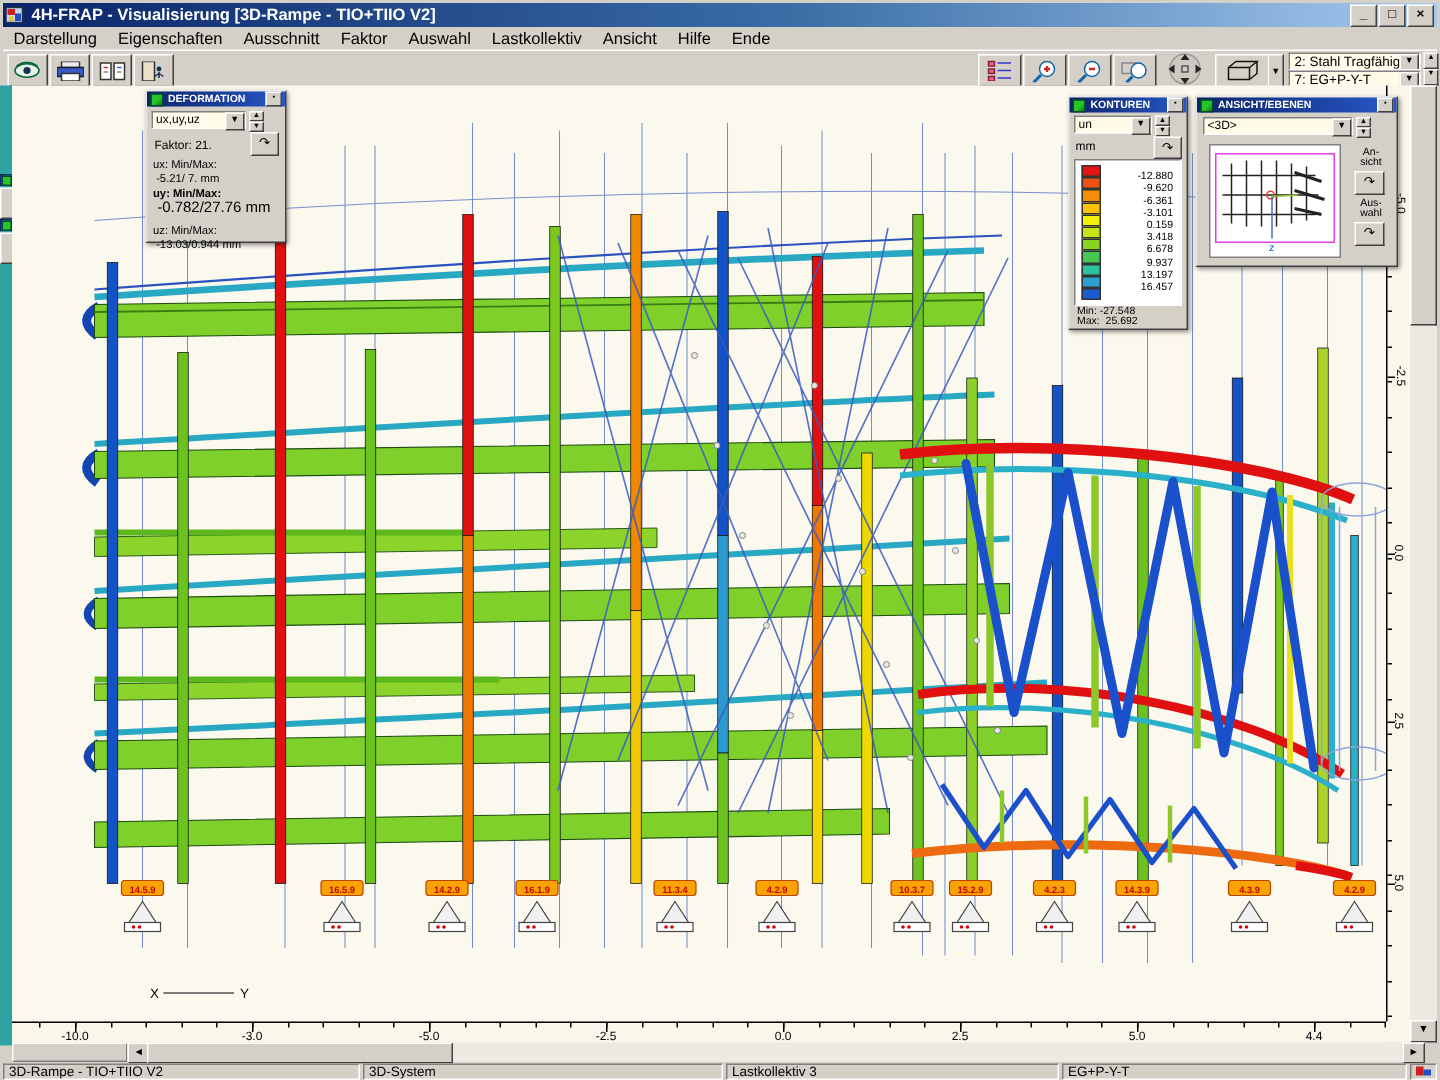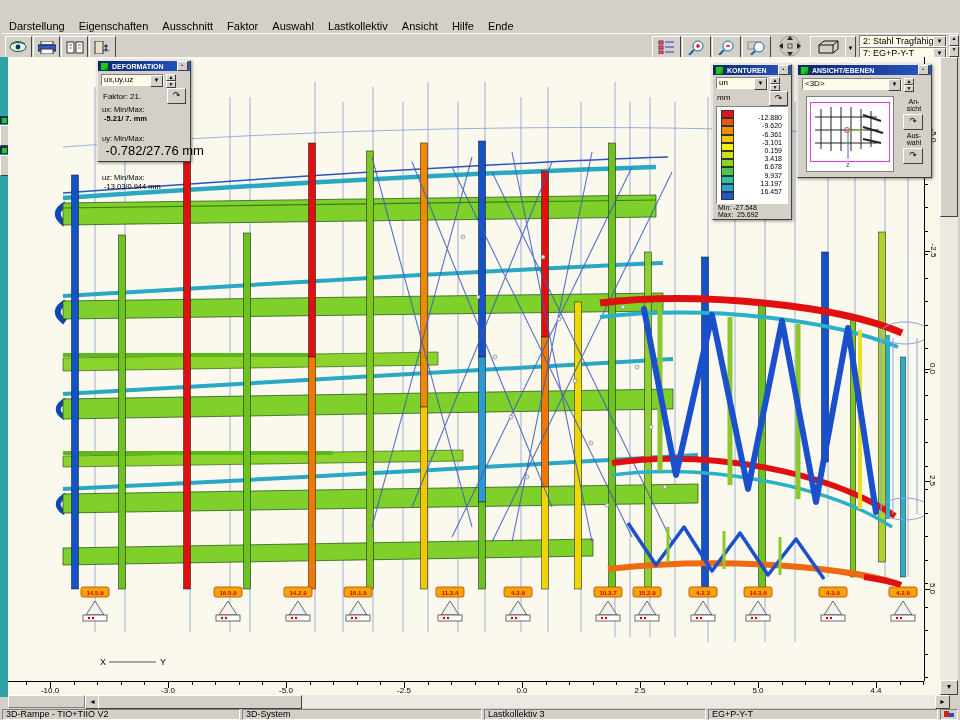--- a/index.html
+++ b/index.html
@@ -80,20 +80,33 @@
            display:flex;align-items:center;padding:0 1px;box-sizing:border-box;}
   .minibar .dot{width:5px;height:5px;background:#27c427;border:1px solid #043;}
   .minibtn{position:absolute;width:22px;height:19px;background:#d4d0c8;border:1px solid;
            border-color:#fff #404040 #404040 #fff;font-size:10px;line-height:17px;text-align:center;}
 </style>
 </head>
 <body>
 
 <div class="screen">
 
+  <div class="titlebar">
+    <svg width="13" height="12">
+        <rect x="0" y="1" width="11" height="10" fill="#c8d8f0" stroke="#234"></rect>
+        <rect x="1" y="2" width="5" height="4" fill="#d02020"></rect>
+        <rect x="6" y="5" width="4" height="5" fill="#2050c0"></rect>
+        <rect x="2" y="7" width="3" height="3" fill="#f0c020"></rect>
+      </svg>
+    <span class="ttl">4H-FRAP - Visualisierung [3D-Rampe - TIO+TIIO V2]</span>
+    <span class="tbspacer"></span>
+    <span class="winbtn raised">_</span>
+    <span class="winbtn raised">□</span>
+    <span class="winbtn raised">×</span>
+  </div>
 
   <div class="menubar" id="menubar">
       <span class="menu-item">Darstellung</span>
       <span class="menu-item">Eigenschaften</span>
       <span class="menu-item">Ausschnitt</span>
       <span class="menu-item">Faktor</span>
       <span class="menu-item">Auswahl</span>
       <span class="menu-item">Lastkollektiv</span>
       <span class="menu-item">Ansicht</span>
       <span class="menu-item">Hilfe</span>
@@ -550,23 +563,23 @@
       <span class="dropbtn" style="height:10px;">▼</span>
     </div>
     <div class="spin" style="left:68px;top:13px;height:12px;">
         <div>▲</div>
         <div>▼</div>
       </div>
     <div class="ptext" style="left:5px;top:31px;font-size:8px;">Faktor: 21.</div>
     <div class="iconbtn" style="left:69px;top:27px;width:17px;height:14px;line-height:13px;">↷</div>
     <div id="def-results" style="position:absolute;left:4px;top:44px;width:85px;">
         <div style="font-size: 7.5px;">ux: Min/Max:</div>
-        <div style="font-size: 7.5px; white-space: pre; margin-bottom: 11px; font-weight: bold;"> -5.21/ 7. mm</div>
-        <div style="font-size: 7.5px;">uy: Min/Max:</div>
-        <div style="font-size: 13px; white-space: pre; margin-bottom: 15px;"> -0.782/27.76 mm</div>
+        <div style="font-size: 7.5px; white-space: pre; margin-bottom: 1px;"> -5.21/ 7. mm</div>
+        <div style="font-size: 7.5px; font-weight: bold;">uy: Min/Max:</div>
+        <div style="font-size: 10px; white-space: pre; margin-bottom: 5px;"> -0.782/27.76 mm</div>
         <div style="font-size: 7.5px;">uz: Min/Max:</div>
         <div style="font-size: 7.5px; white-space: pre; margin-bottom: 1px;"> -13.03/0.944 mm</div>
       </div>
   </div>
 
   <div class="panel" style="left:712px;top:64px;width:78px;height:154px;">
     <div class="ptitle">
       <span class="pico"></span>
       <span>KONTUREN</span>
       <span class="pbtn">▪</span>

